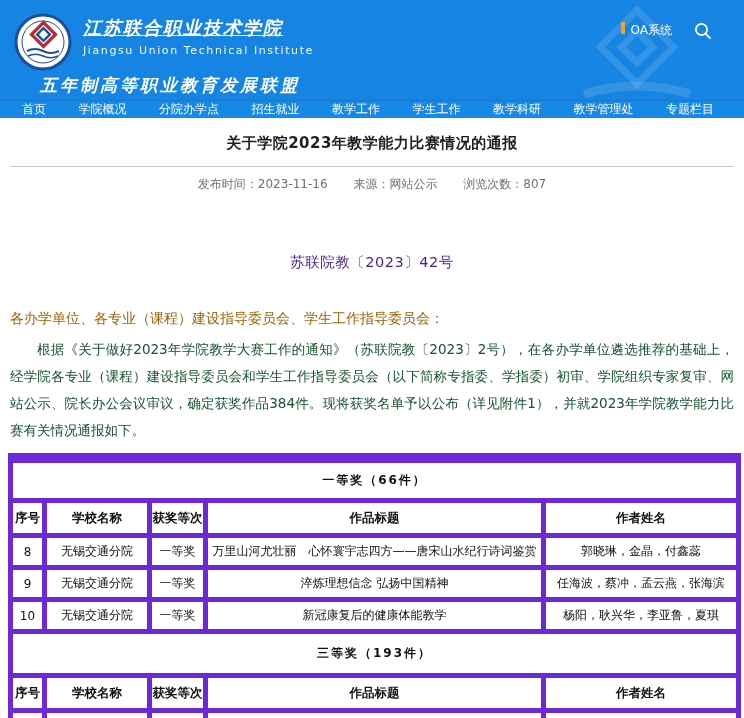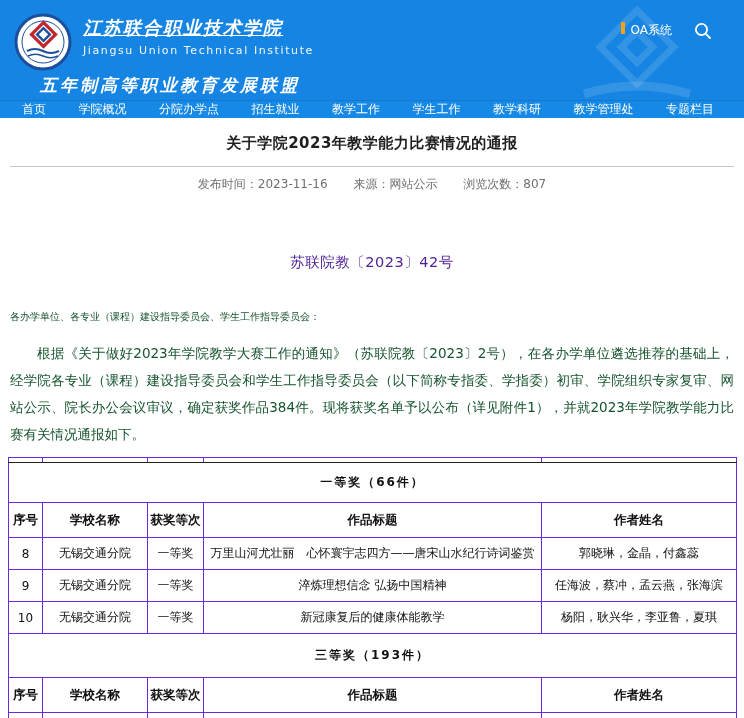--- a/index.html
+++ b/index.html
@@ -25,26 +25,26 @@
   .main-nav { height:18px; background:var(--nav-bg,#1689e6); border-top:1px solid rgba(0,0,0,.12);
     display:flex; justify-content:space-between; align-items:center; padding:0 30px 0 22px; }
   .nav-item { color:#fff; font-size:12px; cursor:pointer; white-space:nowrap; }
 
   
   .article-title { margin:16px 10px 0; text-align:center; font-size:15px; font-weight:bold; color:#1f1f1f; letter-spacing:.5px; }
   .rule { border:none; border-top:1px solid #c8c8c8; margin:13px 10px 0; }
   .meta { margin-top:9px; text-align:center; font-size:12px; color:#707070; }
   .meta span.pair { margin:0 11px; }
   .doc-number { margin-top:60px; text-align:center; font-size:14.5px; color:#4c1d95; letter-spacing:.5px; }
-  .salutation { margin:38px 10px 16px; font-size:10px; color:#14532d; }
+  .salutation { margin:38px 10px 8px; font-size:14px; color:#a16207; }
   .body-paragraph { margin:6px 10px 0; font-size:13.5px; line-height:27px; color:#14532d; text-indent:2em; text-align:justify; }
 
   
   table.awards { margin:9px 0 0 8px; width:728px; table-layout:fixed; border-collapse:collapse; }
-  table.awards td, table.awards th { border:1px solid #6d28d9; text-align:center; vertical-align:middle;
+  table.awards td, table.awards th { border:5px solid #6d28d9; text-align:center; vertical-align:middle;
     font-size:12px; color:#111; padding:0 0; overflow:hidden; }
   tr.sliver td { height:5px; border-bottom:1px solid #222; }
   td.section-title { height:40px; font-size:21px; font-weight:600; letter-spacing:2px; }
   tr.head th { height:35px; font-size:12.5px; font-weight:bold; }
   tr.data td { height:32px; }
 </style>
 </head>
 <body>
 
 <header class="site-header">

